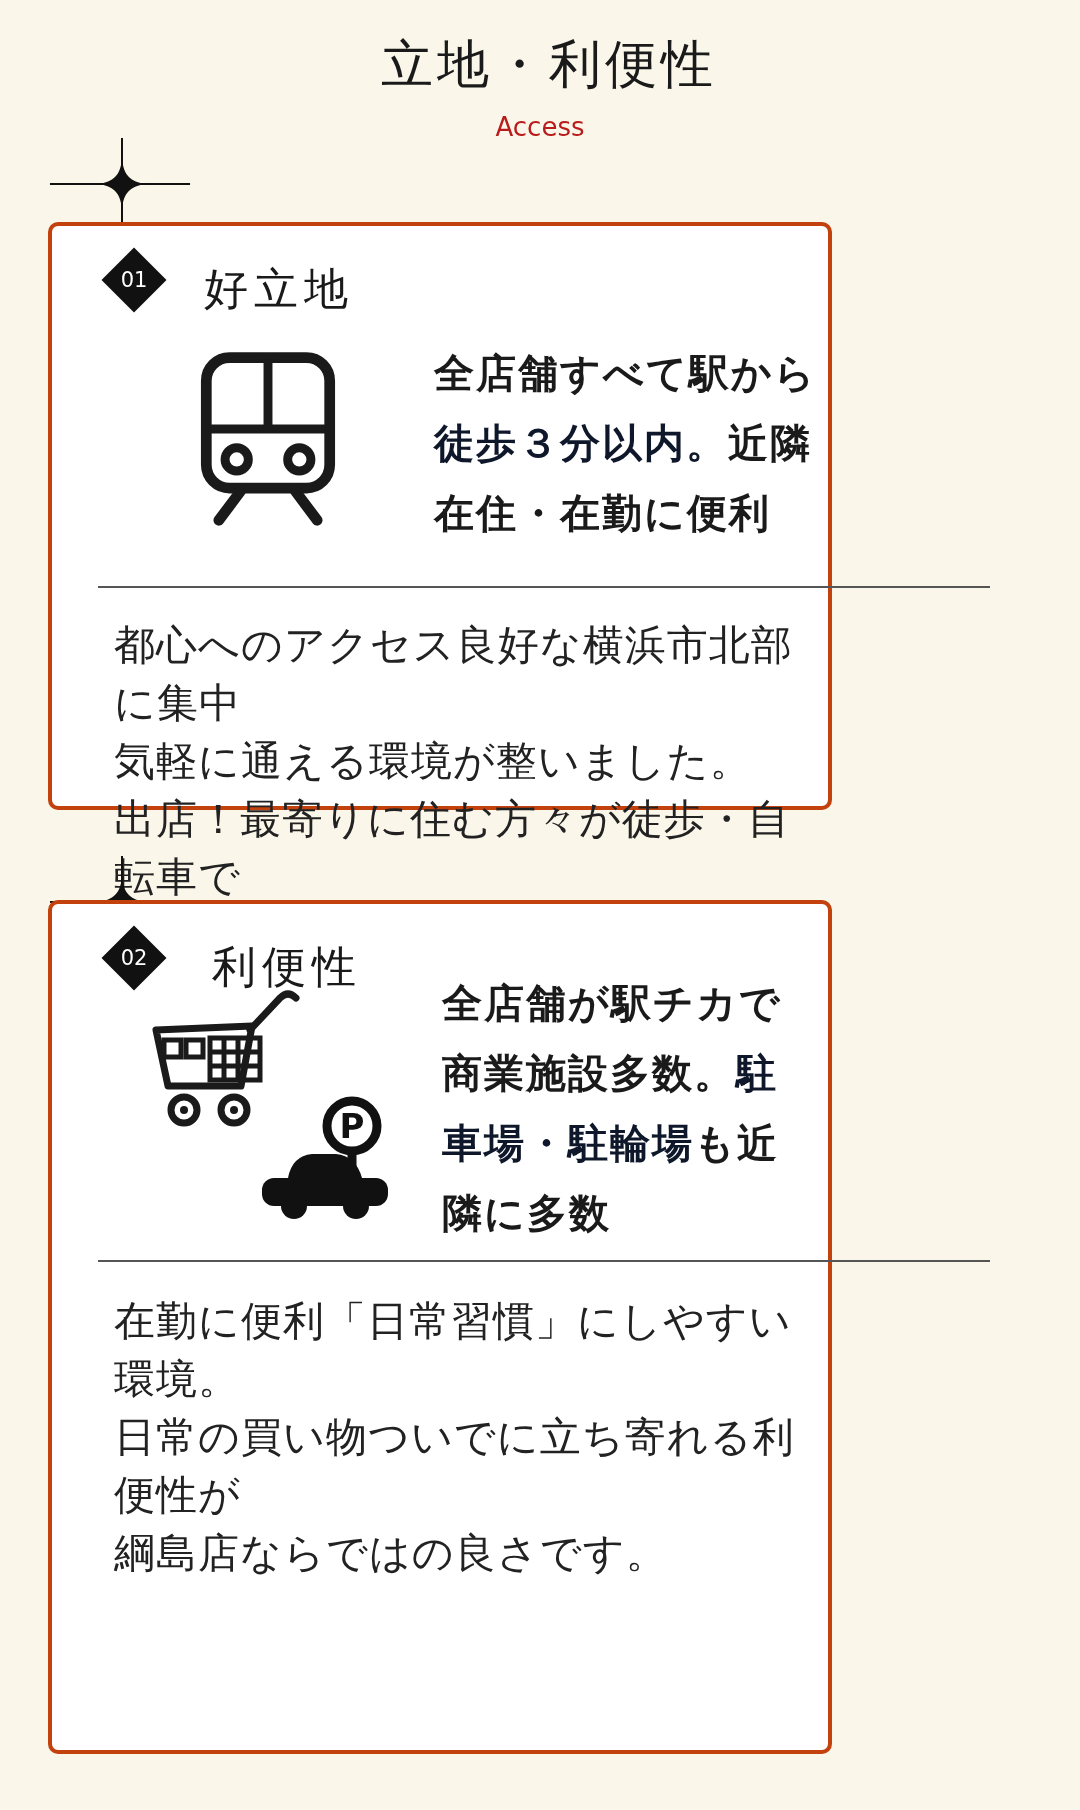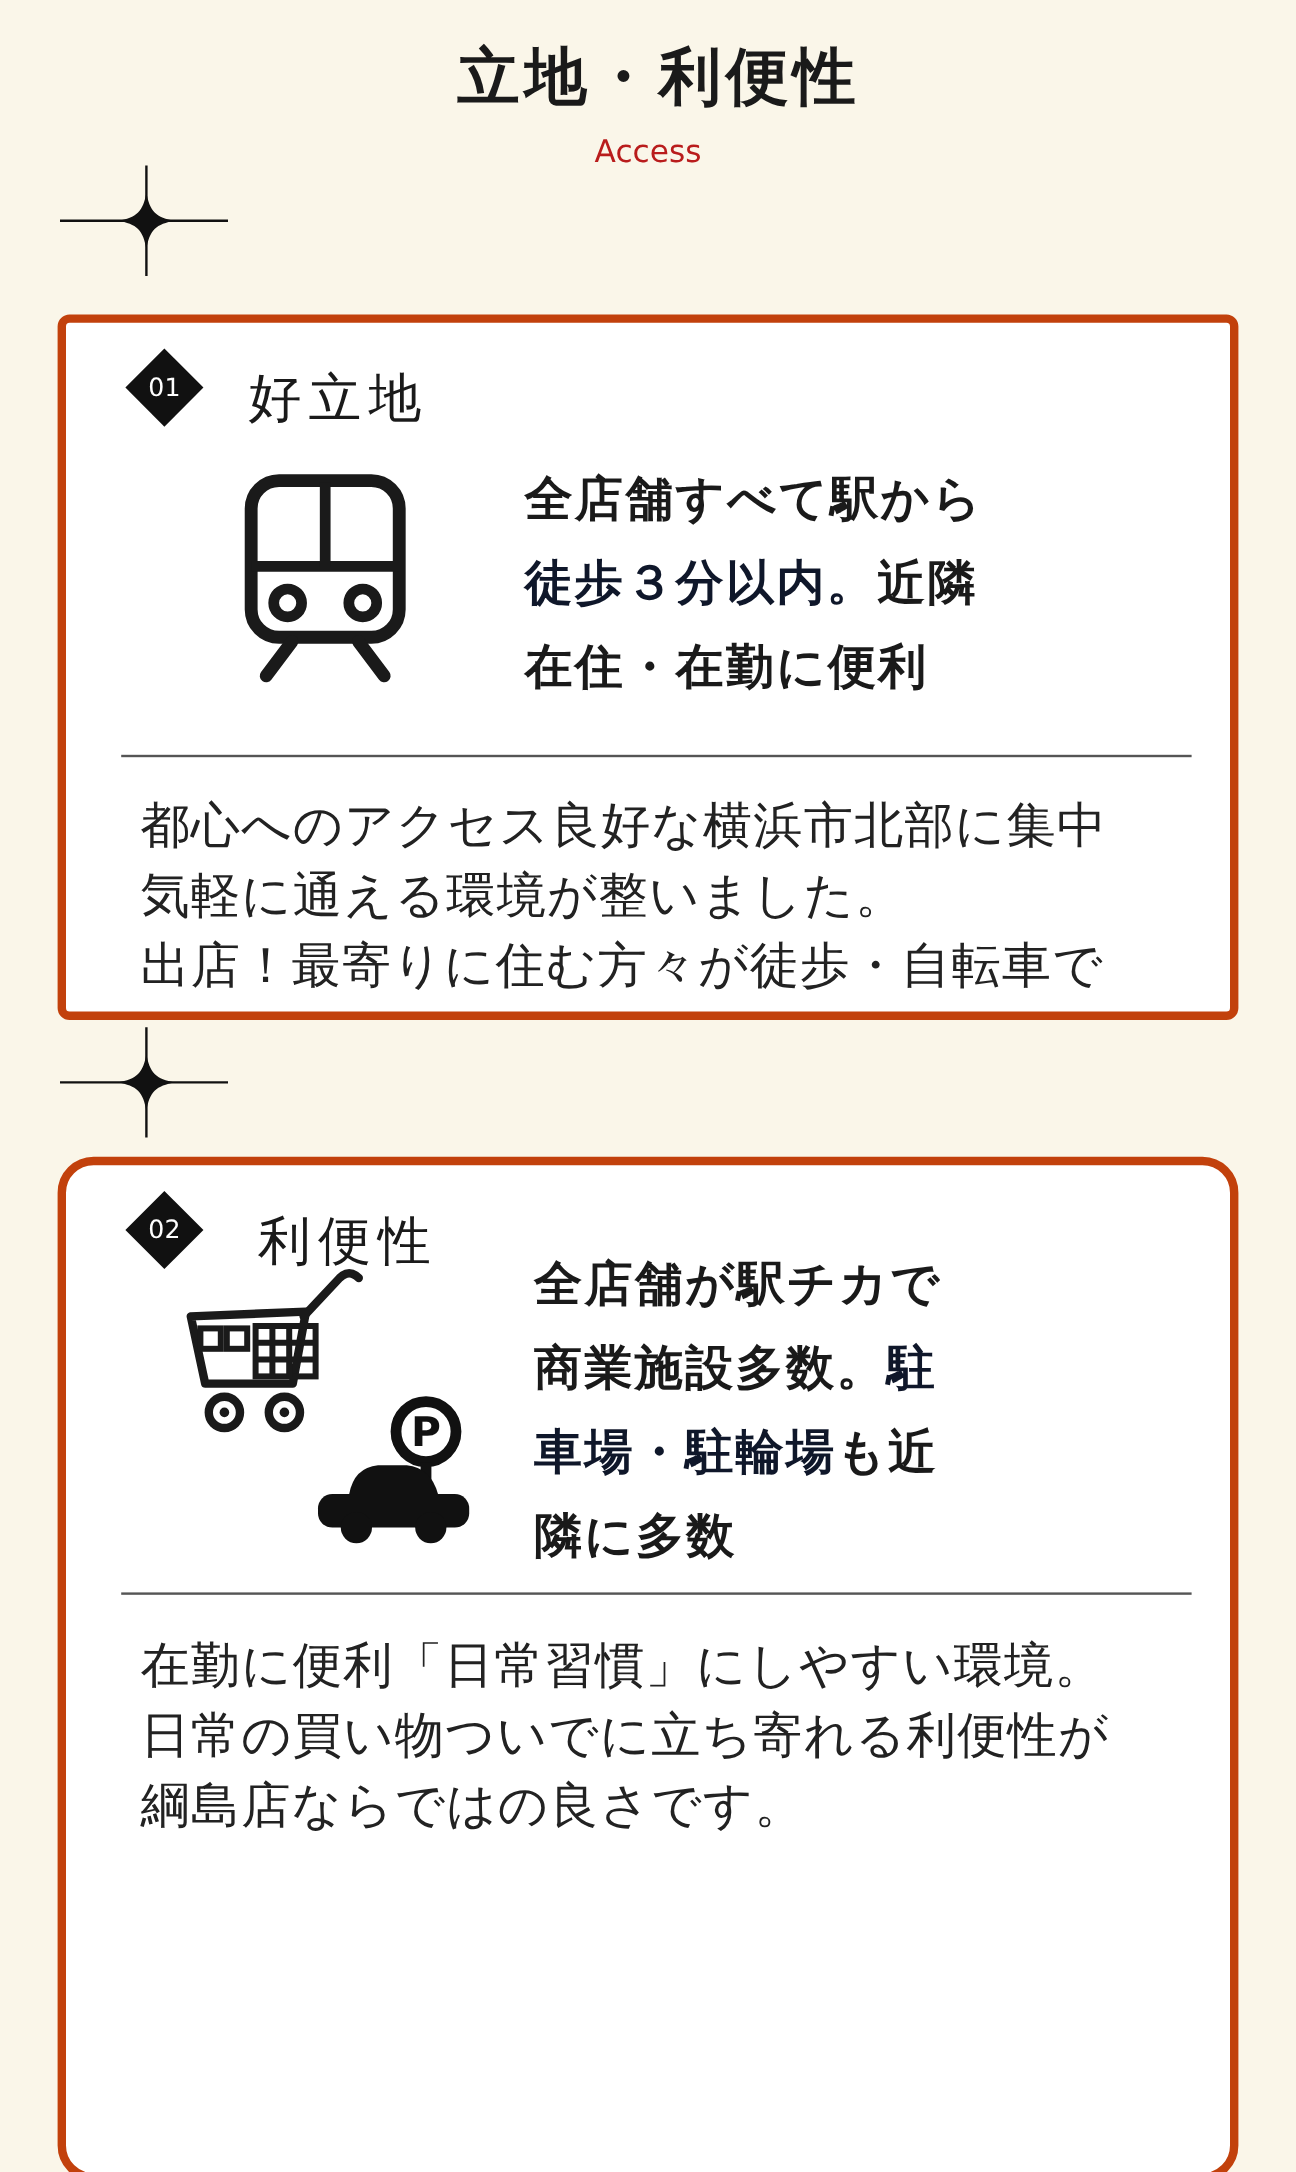--- a/index.html
+++ b/index.html
@@ -7,39 +7,38 @@
   body {
     position:relative;
     width:1080px; height:1810px;
     background:#faf6e9;
     font-family:"DejaVu Sans","Liberation Sans",sans-serif;
     color:#1a1a1a;
     overflow:hidden;
   }
   .page-title {
     position:absolute; top:30px; left:0; width:100%;
-    text-align:center; font-size:52px; font-weight:700; letter-spacing:4px;padding-left:18px;
+    text-align:center; font-size:52px; font-weight:400; letter-spacing:4px;padding-left:18px;
   }
   .page-subtitle {
     position:absolute; top:112px; left:0; width:100%;
     text-align:center; font-size:26px; color:#b91c1c;
   }
   .sparkle { position:absolute; width:140px; height:100px; }
   .sparkle-1 { left:50px; top:134px; }
   .sparkle-2 { left:50px; top:852px; }
 
   .card {
-    position:absolute; left:48px; width:984px;
+    position:absolute; left:48px; width:784px;
     background:#ffffff;
-    border:7px solid #c2410c;
+    border:4px solid #c2410c;
     border-radius:10px;
-    margin-top:40px;
   }
   .card-1 { top:222px; height:588px; }
-  .card-2 { top:924px; height:854px;border-radius:30px; }
+  .card-2 { top:900px; height:854px; }
 
   .badge {
     position:absolute; left:51px; top:23px; width:62px; height:62px;
   }
   .badge .diamond {
     position:absolute; left:8px; top:8px; width:46px; height:46px;
     background:#111111; transform:rotate(45deg);
   }
   .badge .num {
     position:absolute; left:0; top:0; width:62px; height:62px;

